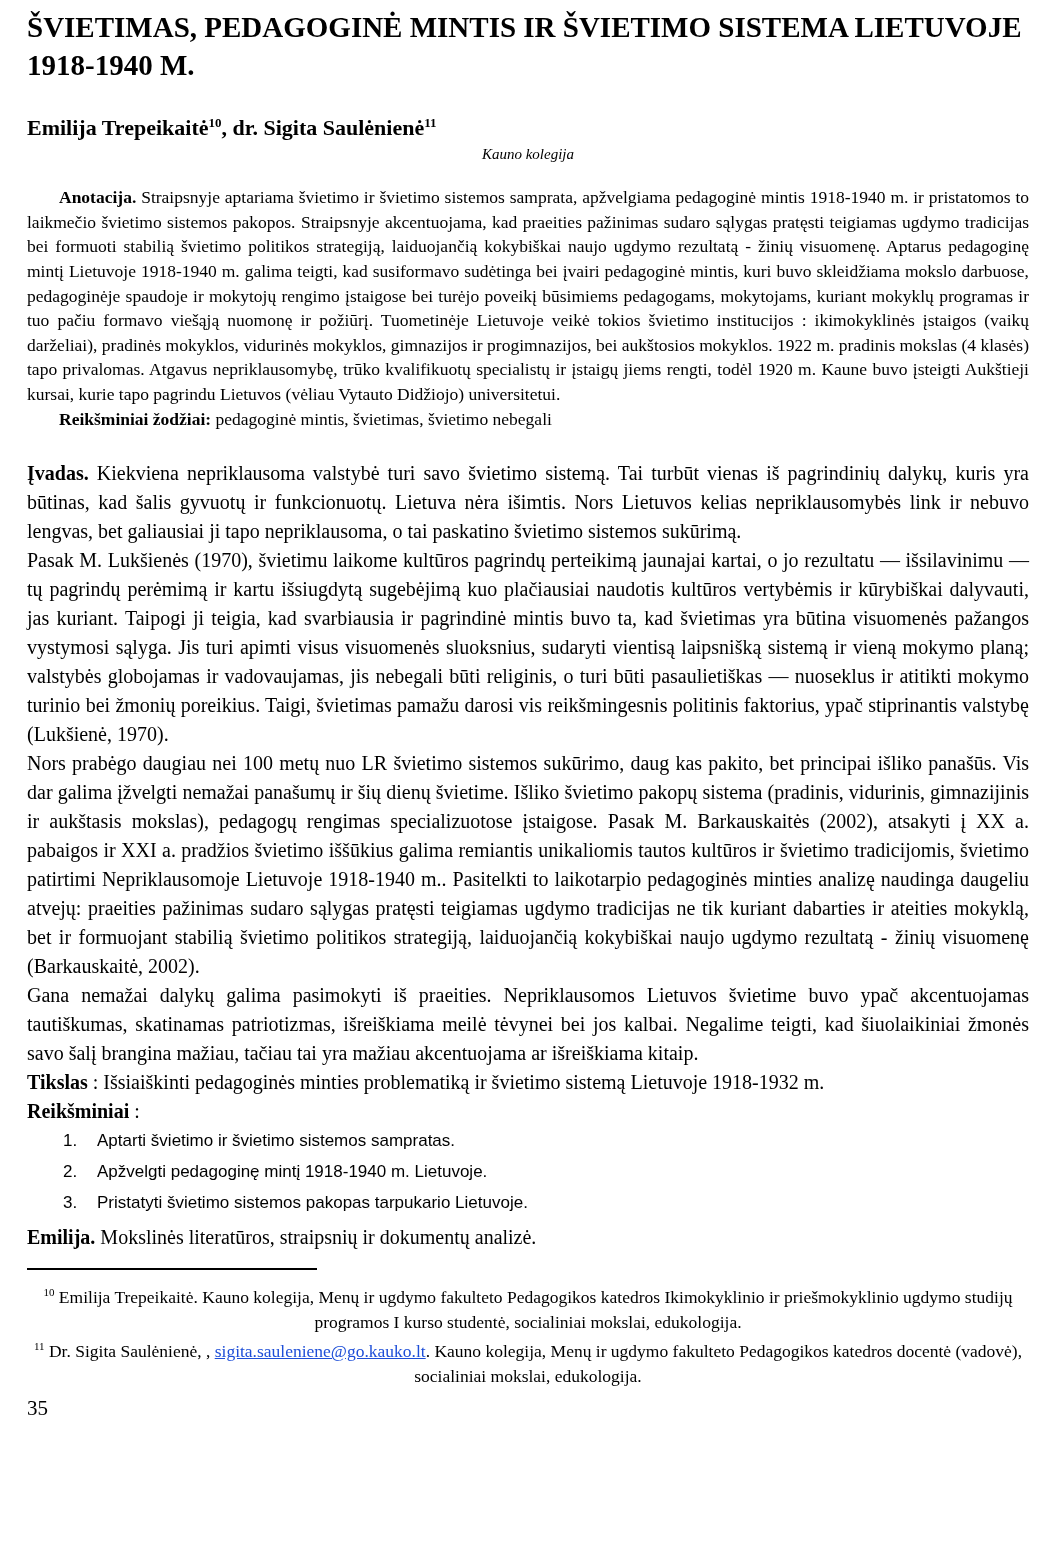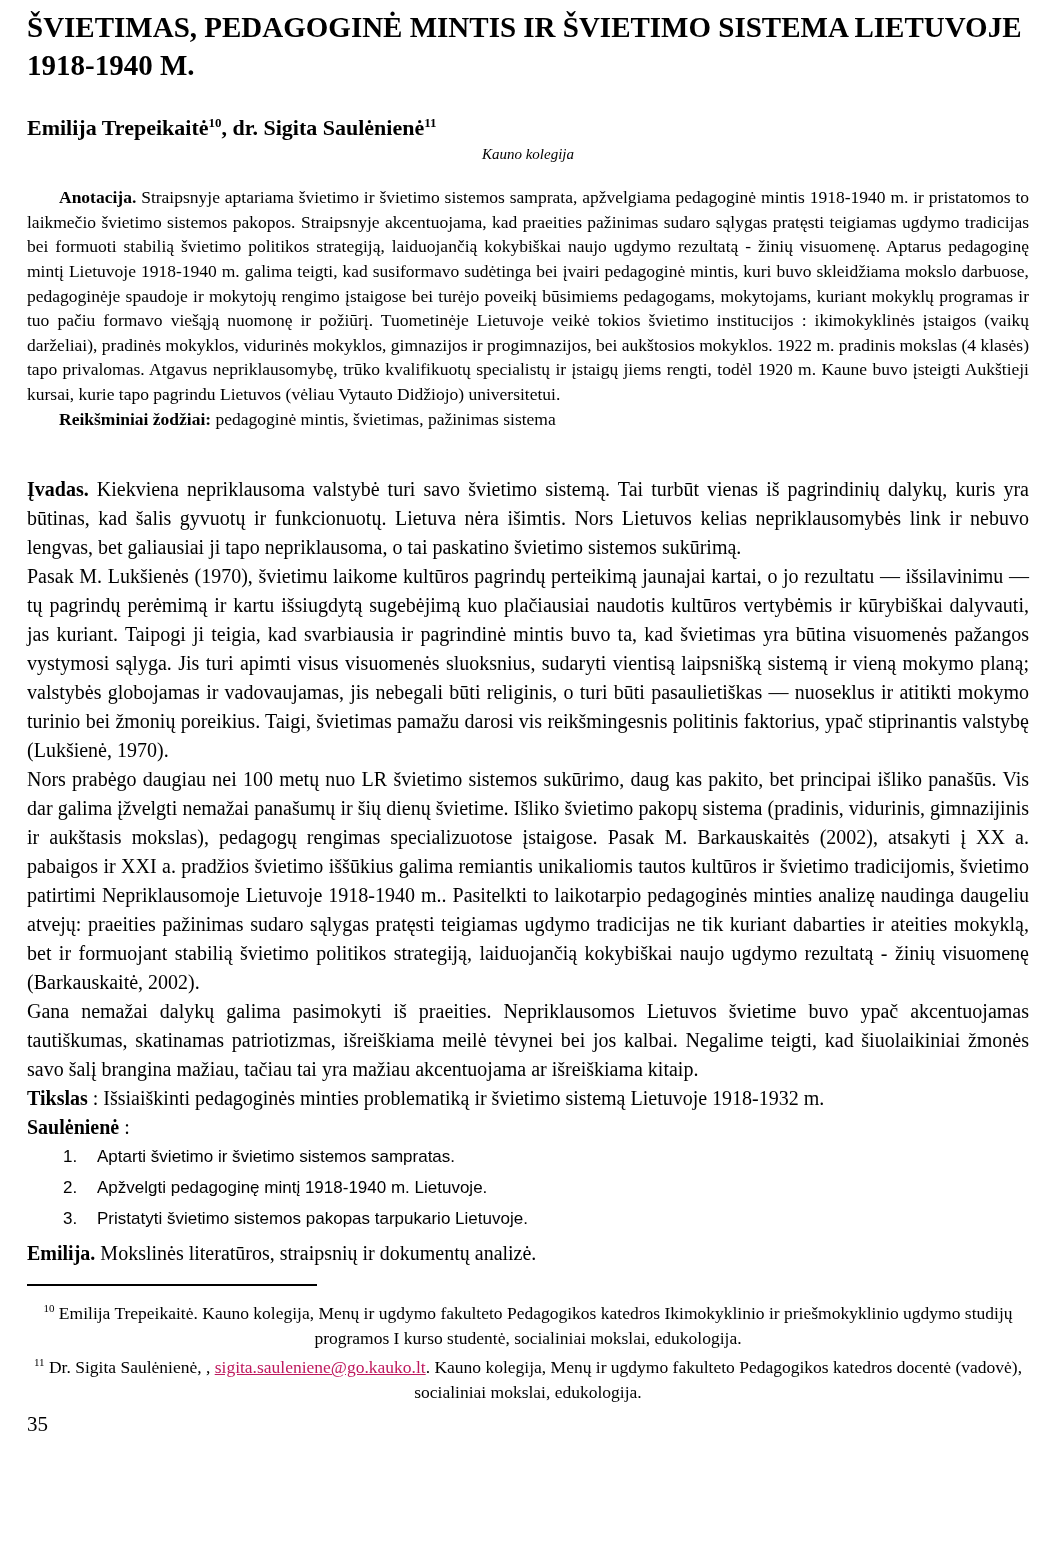--- a/index.html
+++ b/index.html
@@ -46,21 +46,21 @@
     line-height: 1.2;
   }
   .abstract {
     margin: 0;
     font-size: 17.5px;
     line-height: 24.6px;
     text-align: justify;
   }
   .abstract b { font-weight: bold; margin-left: 32px; }
   .body-block {
-    margin-top: 44px;
+    margin-top: 28px;
   }
   .body-para {
     margin: 0;
     font-size: 20px;
     line-height: 29px;
     text-align: justify;
   }
   .body-para b { font-weight: bold; }
   .tasks-list {
     margin: 4px 0 2px 0;
@@ -108,35 +108,35 @@
 <div class="page">
 
   <h1 class="title">ŠVIETIMAS, PEDAGOGINĖ MINTIS IR ŠVIETIMO SISTEMA LIETUVOJE 1918-1940 M.</h1>
 
   <div class="authors"><span>Emilija Trepeikaitė</span><sup>10</sup><span>, dr. </span><span>Sigita Saulėnienė</span><sup>11</sup></div>
 
   <div class="affiliation">Kauno kolegija</div>
 
   <p class="abstract"><b>Anotacija.</b><span> Straipsnyje aptariama švietimo ir švietimo sistemos samprata, apžvelgiama pedagoginė mintis 1918-1940 m. ir pristatomos to laikmečio švietimo sistemos pakopos. Straipsnyje akcentuojama, kad praeities pažinimas sudaro sąlygas pratęsti teigiamas ugdymo tradicijas bei formuoti stabilią švietimo politikos strategiją, laiduojančią kokybiškai naujo ugdymo rezultatą - žinių visuomenę. Aptarus pedagoginę mintį  Lietuvoje 1918-1940 m. galima teigti, kad susiformavo sudėtinga bei įvairi pedagoginė mintis, kuri buvo skleidžiama mokslo darbuose, pedagoginėje spaudoje ir mokytojų rengimo įstaigose bei turėjo poveikį būsimiems pedagogams, mokytojams, kuriant mokyklų programas ir tuo pačiu formavo viešąją nuomonę ir požiūrį. Tuometinėje Lietuvoje veikė tokios švietimo institucijos : ikimokyklinės įstaigos (vaikų darželiai), pradinės mokyklos, vidurinės mokyklos, gimnazijos ir progimnazijos, bei aukštosios mokyklos. 1922 m. pradinis mokslas (4 klasės) tapo privalomas. Atgavus nepriklausomybę, trūko kvalifikuotų specialistų ir įstaigų jiems rengti, todėl 1920 m. Kaune buvo įsteigti Aukštieji kursai, kurie tapo pagrindu Lietuvos (vėliau Vytauto Didžiojo) universitetui.</span></p>
 
-  <p class="abstract"><b>Reikšminiai žodžiai:</b><span> pedagoginė mintis, švietimas, pažinimas sistema</span></p>
+  <p class="abstract"><b>Reikšminiai žodžiai:</b><span> pedagoginė mintis, švietimas, švietimo nebegali</span></p>
 
   <div class="body-block">
 
     <p class="body-para"><b>Įvadas.</b><span> Kiekviena nepriklausoma valstybė turi savo švietimo sistemą. Tai turbūt vienas iš pagrindinių dalykų, kuris yra būtinas, kad šalis gyvuotų ir funkcionuotų. Lietuva nėra išimtis. Nors Lietuvos kelias nepriklausomybės link ir nebuvo lengvas, bet galiausiai ji tapo nepriklausoma, o tai paskatino švietimo sistemos sukūrimą.</span></p>
 
     <p class="body-para"><span>Pasak M. Lukšienės (1970), švietimu laikome kultūros pagrindų perteikimą jaunajai kartai, o jo rezultatu — išsilavinimu — tų pagrindų perėmimą ir kartu išsiugdytą sugebėjimą kuo plačiausiai naudotis kultūros vertybėmis ir kūrybiškai dalyvauti, jas kuriant. Taipogi ji teigia, kad  svarbiausia ir pagrindinė mintis buvo ta, kad švietimas yra būtina visuomenės pažangos vystymosi sąlyga. Jis turi apimti visus visuomenės sluoksnius, sudaryti vientisą laipsnišką sistemą ir vieną mokymo planą; valstybės globojamas ir vadovaujamas, jis nebegali būti religinis, o turi būti pasaulietiškas — nuoseklus ir atitikti mokymo turinio bei žmonių poreikius. Taigi, švietimas pamažu darosi vis reikšmingesnis politinis faktorius, ypač stiprinantis valstybę (Lukšienė, 1970).</span></p>
 
     <p class="body-para"><span>Nors prabėgo daugiau nei 100 metų nuo LR švietimo sistemos sukūrimo, daug kas pakito, bet principai išliko panašūs. Vis dar galima įžvelgti  nemažai panašumų ir šių dienų švietime. Išliko švietimo pakopų sistema (pradinis, vidurinis, gimnazijinis ir aukštasis mokslas), pedagogų rengimas specializuotose įstaigose. Pasak M. Barkauskaitės (2002), atsakyti į XX a. pabaigos ir XXI a. pradžios švietimo iššūkius galima  remiantis unikaliomis tautos kultūros ir švietimo tradicijomis, švietimo patirtimi Nepriklausomoje Lietuvoje 1918-1940 m.. Pasitelkti to laikotarpio pedagoginės minties analizę naudinga daugeliu atvejų: praeities pažinimas sudaro sąlygas pratęsti teigiamas ugdymo tradicijas ne tik kuriant dabarties ir ateities mokyklą, bet ir formuojant stabilią švietimo politikos strategiją, laiduojančią kokybiškai naujo ugdymo rezultatą - žinių visuomenę (Barkauskaitė, 2002).</span></p>
 
     <p class="body-para"><span>Gana nemažai dalykų galima pasimokyti iš praeities. Nepriklausomos Lietuvos švietime buvo ypač akcentuojamas tautiškumas, skatinamas patriotizmas, išreiškiama meilė tėvynei bei jos kalbai. Negalime teigti, kad šiuolaikiniai žmonės savo šalį brangina mažiau, tačiau tai yra mažiau akcentuojama ar  išreiškiama kitaip.</span></p>
 
     <p class="body-para"><b>Tikslas</b><span> : Išsiaiškinti pedagoginės minties problematiką ir švietimo sistemą Lietuvoje 1918-1932 m.</span></p>
 
-    <p class="body-para"><b>Saulėnienė</b><span> :</span></p>
+    <p class="body-para"><b>Reikšminiai</b><span> :</span></p>
 
     <div class="tasks-list">
       <div class="task-item">
           <span class="task-num">1.</span>
           <span class="task-text">Aptarti švietimo ir švietimo sistemos sampratas.</span>
         </div>
       <div class="task-item">
           <span class="task-num">2.</span>
           <span class="task-text">Apžvelgti pedagoginę mintį 1918-1940 m. Lietuvoje.</span>
         </div>
@@ -147,18 +147,18 @@
     </div>
 
     <p class="body-para"><b>Emilija.</b><span> Mokslinės literatūros, straipsnių ir dokumentų analizė.</span></p>
 
   </div>
 
   <div class="footnote-sep"></div>
 
   <div>
     <p class="footnote"><sup>10</sup><span> Emilija Trepeikaitė. Kauno kolegija, Menų ir ugdymo fakulteto Pedagogikos katedros Ikimokyklinio ir priešmokyklinio ugdymo studijų programos I kurso studentė, socialiniai mokslai, edukologija.</span></p>
-    <p class="footnote"><sup>11</sup><span> Dr. Sigita Saulėnienė, , </span><a class="email-link" style="color: #be185d;">sigita.sauleniene@go.kauko.lt</a><span>. Kauno kolegija, Menų ir ugdymo fakulteto Pedagogikos katedros docentė (vadovė), socialiniai mokslai, edukologija.</span></p>
+    <p class="footnote"><sup>11</sup><span> Dr. Sigita Saulėnienė, , </span><a class="email-link" style="color: #1d4ed8;">sigita.sauleniene@go.kauko.lt</a><span>. Kauno kolegija, Menų ir ugdymo fakulteto Pedagogikos katedros docentė (vadovė), socialiniai mokslai, edukologija.</span></p>
   </div>
 
   <div class="page-number">35</div>
 
 </div>
 
 </body></html>

